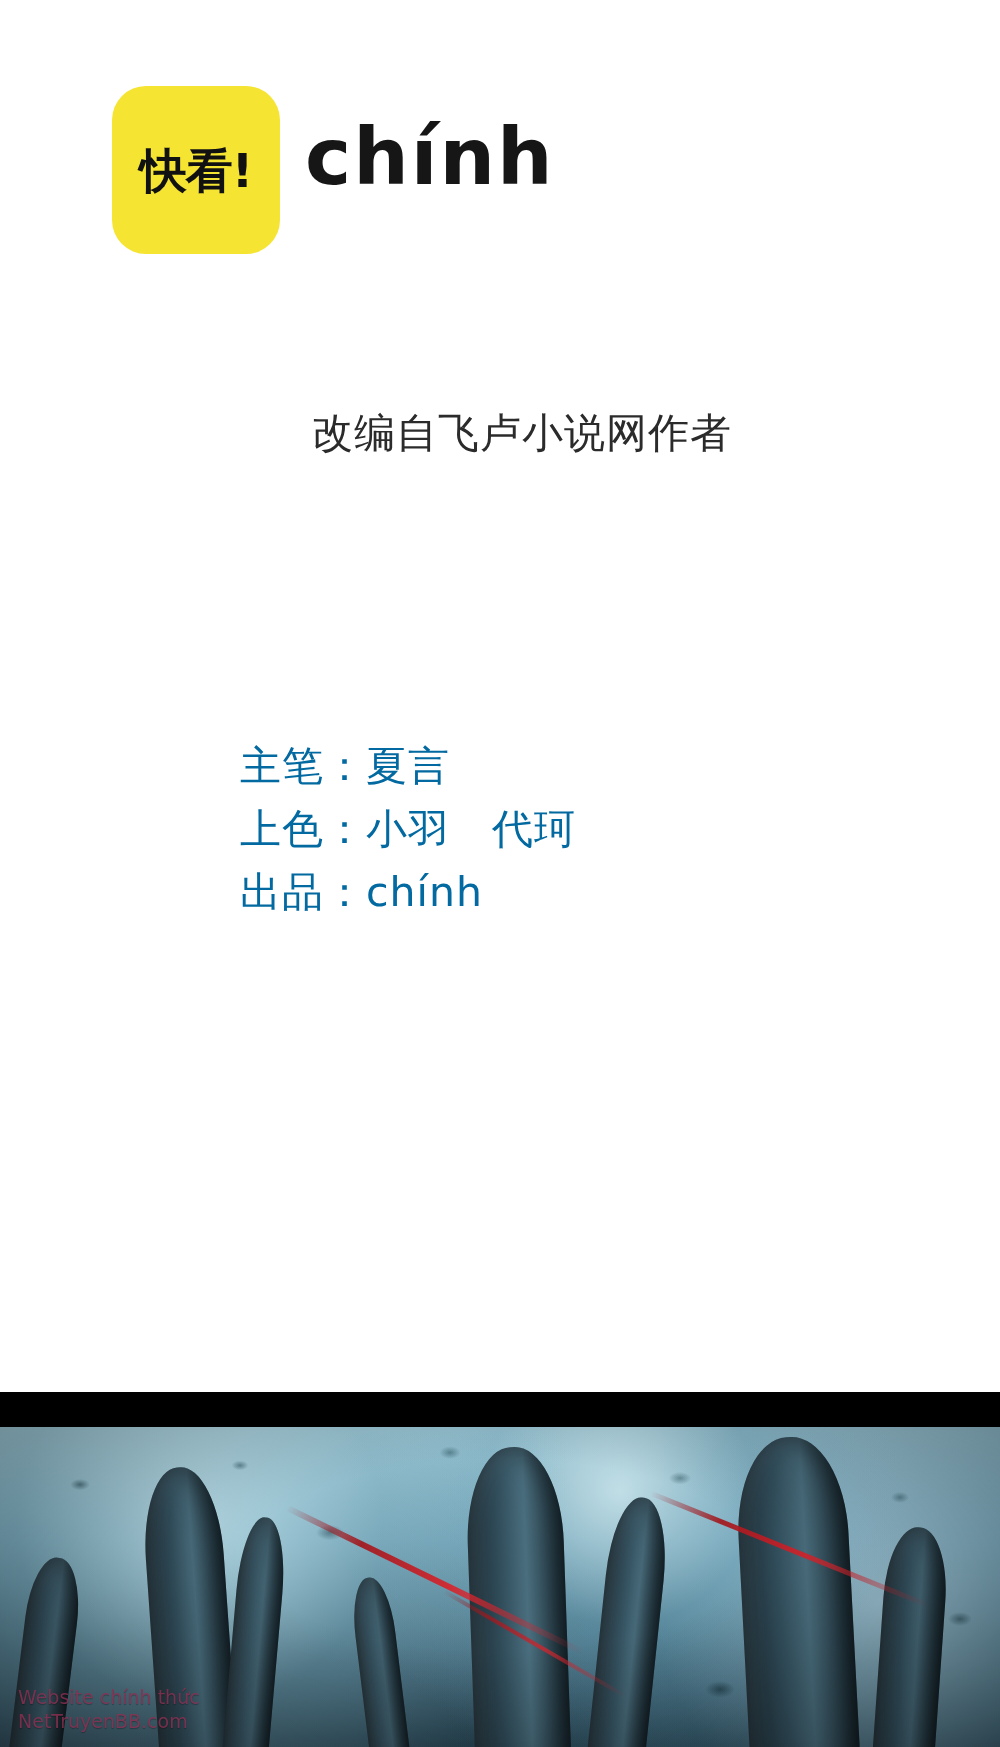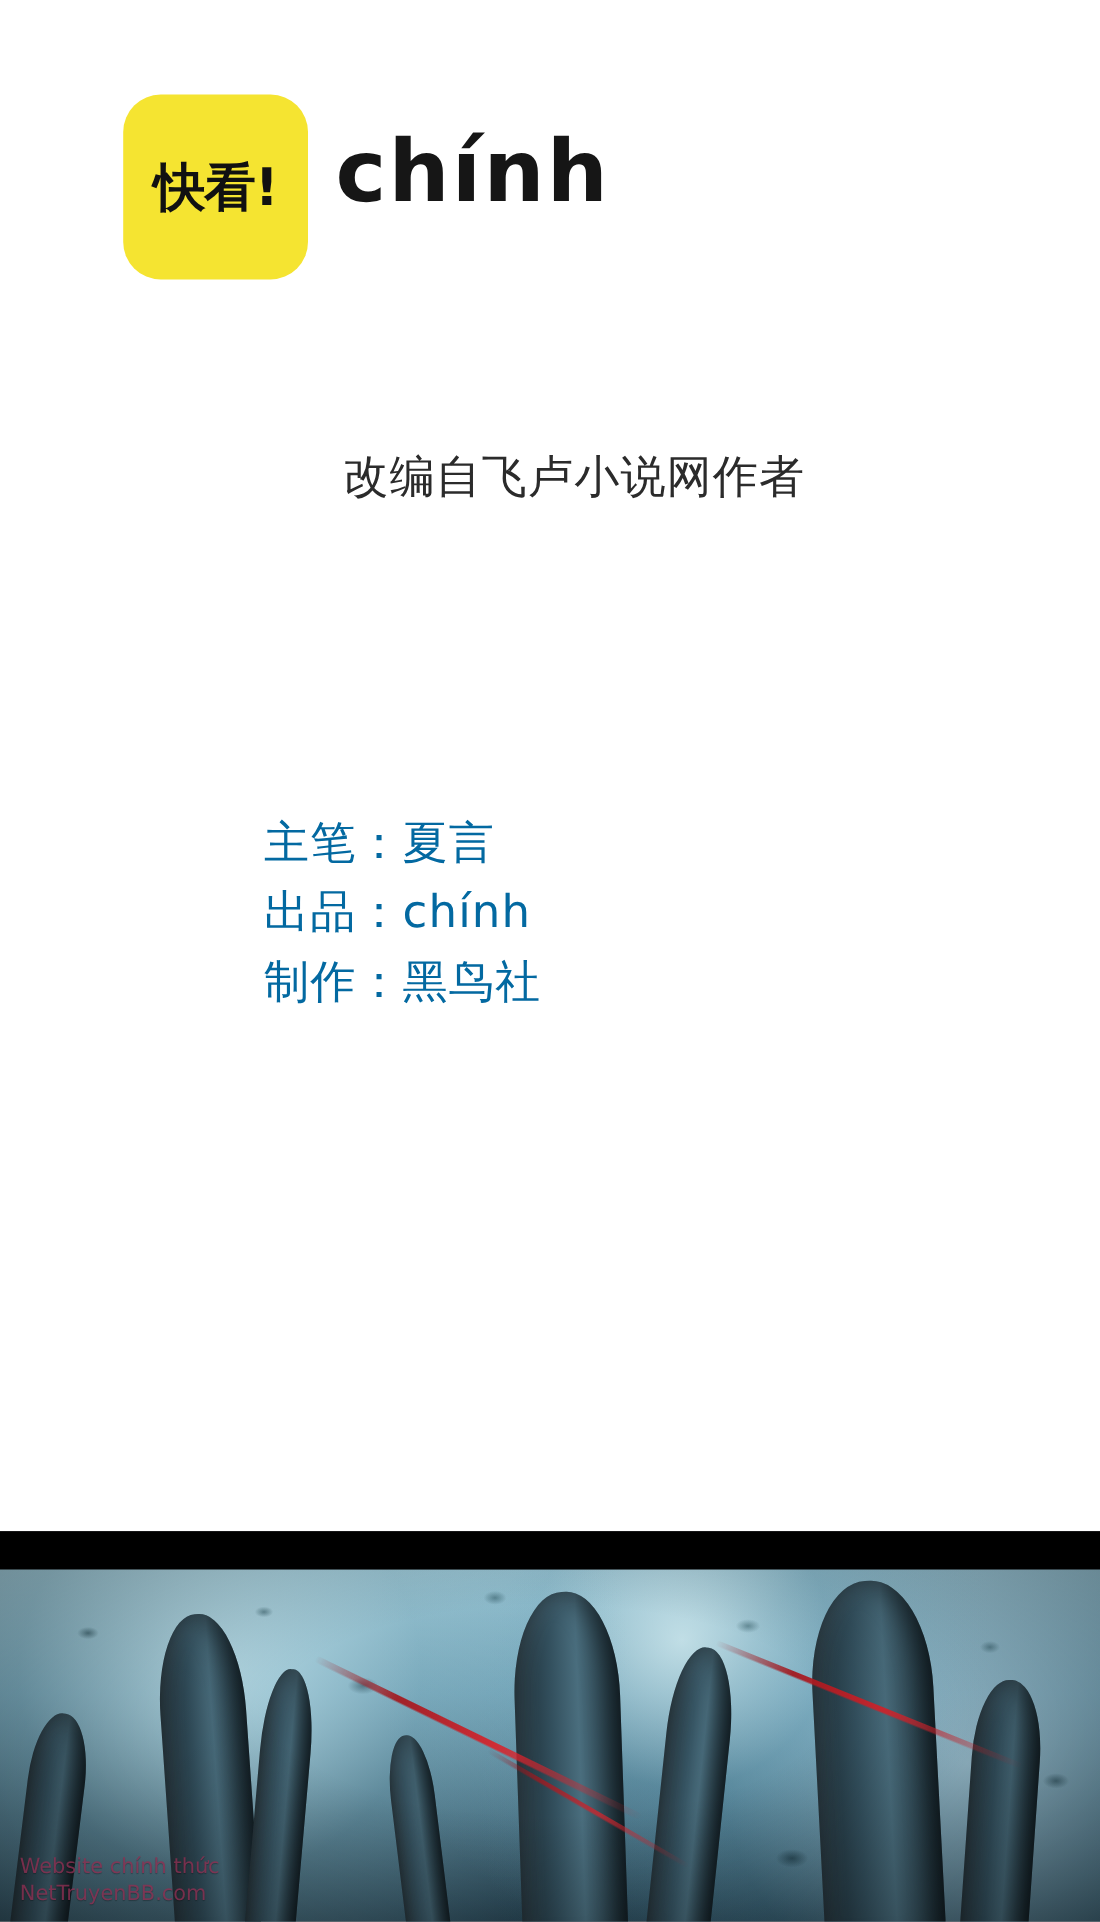--- a/index.html
+++ b/index.html
@@ -214,24 +214,24 @@
 
 <div class="adapt-note">
   <div class="adapt-line">改编自飞卢小说网作者</div>
 </div>
 
 <div class="staff">
   <div class="staff-row">
     <span class="staff-role">主笔：</span><span class="staff-name">夏言</span>
   </div>
   <div class="staff-row">
+    <span class="staff-role">上色：</span><span class="staff-name">小羽　代珂</span>
+  </div>
+  <div class="staff-row">
     <span class="staff-role">出品：</span><span class="staff-name">chính</span>
-  </div>
-  <div class="staff-row">
-    <span class="staff-role">制作：</span><span class="staff-name">黑鸟社</span>
   </div>
 </div>
 
 <div class="art-strip">
   <div class="art-black-bar"></div>
   <div class="art-scene">
     <div class="art-foliage"></div>
     <div class="trunk t7"></div>
     <div class="trunk t1"></div>
     <div class="trunk t2"></div>

